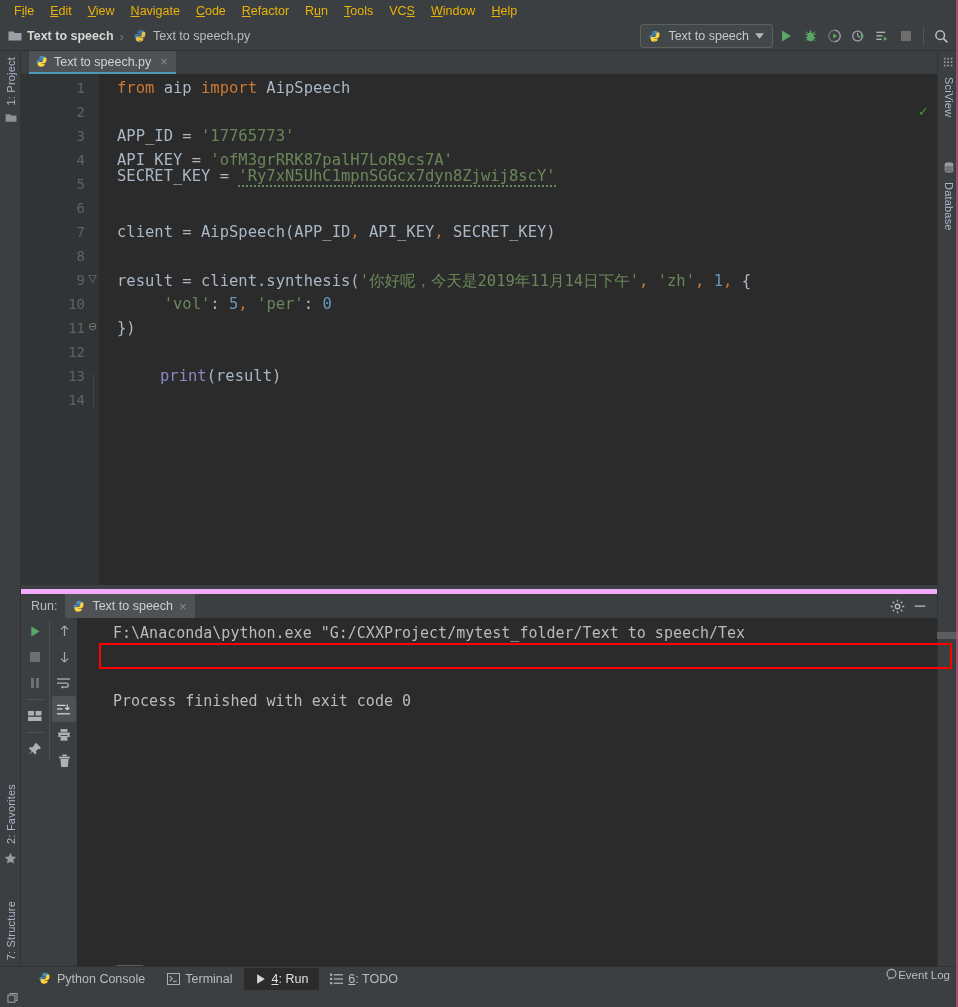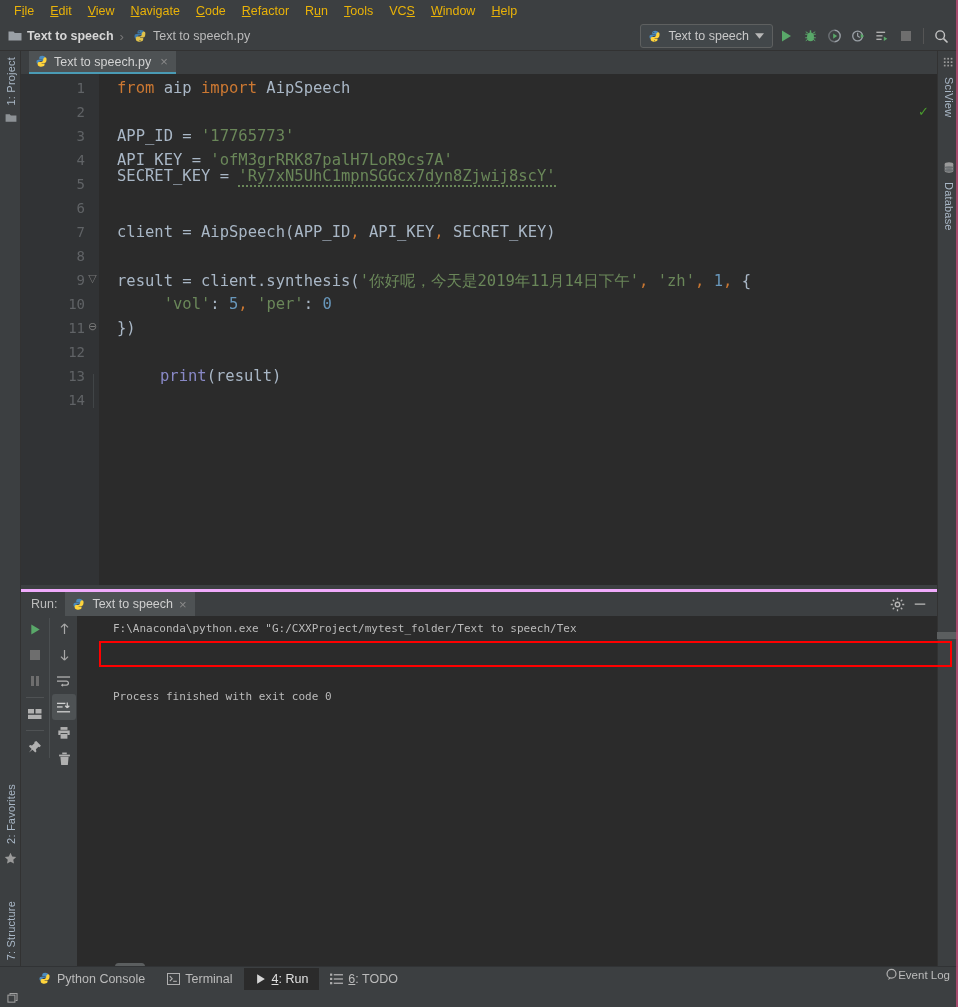--- a/index.html
+++ b/index.html
@@ -67,37 +67,37 @@
   .fn{color:#8888c6;margin-left:43px;}
   .punc{color:#cc7832;}
   .plain{color:#a9b7c6;}
   .wavy{border-bottom:2px dotted #6a8759;}
   .vline{position:absolute;left:-6px;top:0;width:1px;background:#414547;}
   .hscroll{position:absolute;left:95px;top:558px;width:786px;height:7px;background:#5b5e5f;border-radius:4px;}
   .editor-mark{position:absolute;right:8px;top:30px;color:#4a9c2d;font-size:13px;}
 
   
   .runwin{position:absolute;left:21px;top:589px;width:916px;height:382px;background:#3c3f41;
-    border-top:3px solid #f0abfc;box-sizing:border-box;}
+    border-top:5px solid #f0abfc;box-sizing:border-box;}
   .runhdr{position:absolute;left:0;top:0;width:916px;height:24px;display:flex;align-items:center;}
   .runhdr .lbl{font-size:12.5px;color:#bcbcbc;padding:0 8px 0 10px;}
   .runtab{display:flex;align-items:center;gap:6px;height:24px;padding:0 8px;background:#4e5254;}
   .runtab .t{font-size:12.5px;color:#cfcfcf;}
   .runhdr-right{margin-left:auto;display:flex;align-items:center;gap:8px;padding-right:10px;}
 
   .runtools{position:absolute;left:0;top:24px;width:56px;height:358px;background:#3c3f41;}
   .rtcol{position:absolute;top:0;width:28px;display:flex;flex-direction:column;align-items:center;}
   .rtbtn{width:24px;height:26px;display:flex;align-items:center;justify-content:center;border-radius:3px;}
   .rtbtn.active{background:#4e5254;}
   .rtsep{width:18px;height:1px;background:#4f5254;margin:3px 0;}
   .rtvsep{position:absolute;left:28px;top:2px;width:1px;height:140px;background:#4b4f51;}
 
   .console{position:absolute;left:56px;top:24px;width:860px;height:358px;background:#2b2b2b;}
   .cline{position:absolute;left:36px;white-space:pre;
-    font-family:"DejaVu Sans Mono","Liberation Mono",monospace;font-size:11px;color:#bbbbbb;}
+    font-family:"DejaVu Sans Mono","Liberation Mono",monospace;font-size:15px;color:#bbbbbb;}
   .redbox{position:absolute;left:22px;top:25px;width:853px;height:26px;border:2px solid #ff0000;box-sizing:border-box;}
   .chscroll{position:absolute;left:38px;bottom:4px;width:30px;height:7px;background:#5b5e5f;border-radius:4px;}
 
   
   .statusbar{position:absolute;left:0;top:966px;width:958px;height:24px;background:#3c3f41;
     border-top:1px solid #313335;display:flex;align-items:center;box-sizing:border-box;}
   .sb-item{display:flex;align-items:center;gap:5px;padding:0 11px;height:22px;font-size:12.5px;color:#bbbbbb;}
   .sb-item.active{background:#2b2b2b;color:#e0e0e0;}
   .sb-item .u{text-decoration:underline;}
   .statusbar2{position:absolute;left:0;top:990px;width:958px;height:17px;background:#3c3f41;

